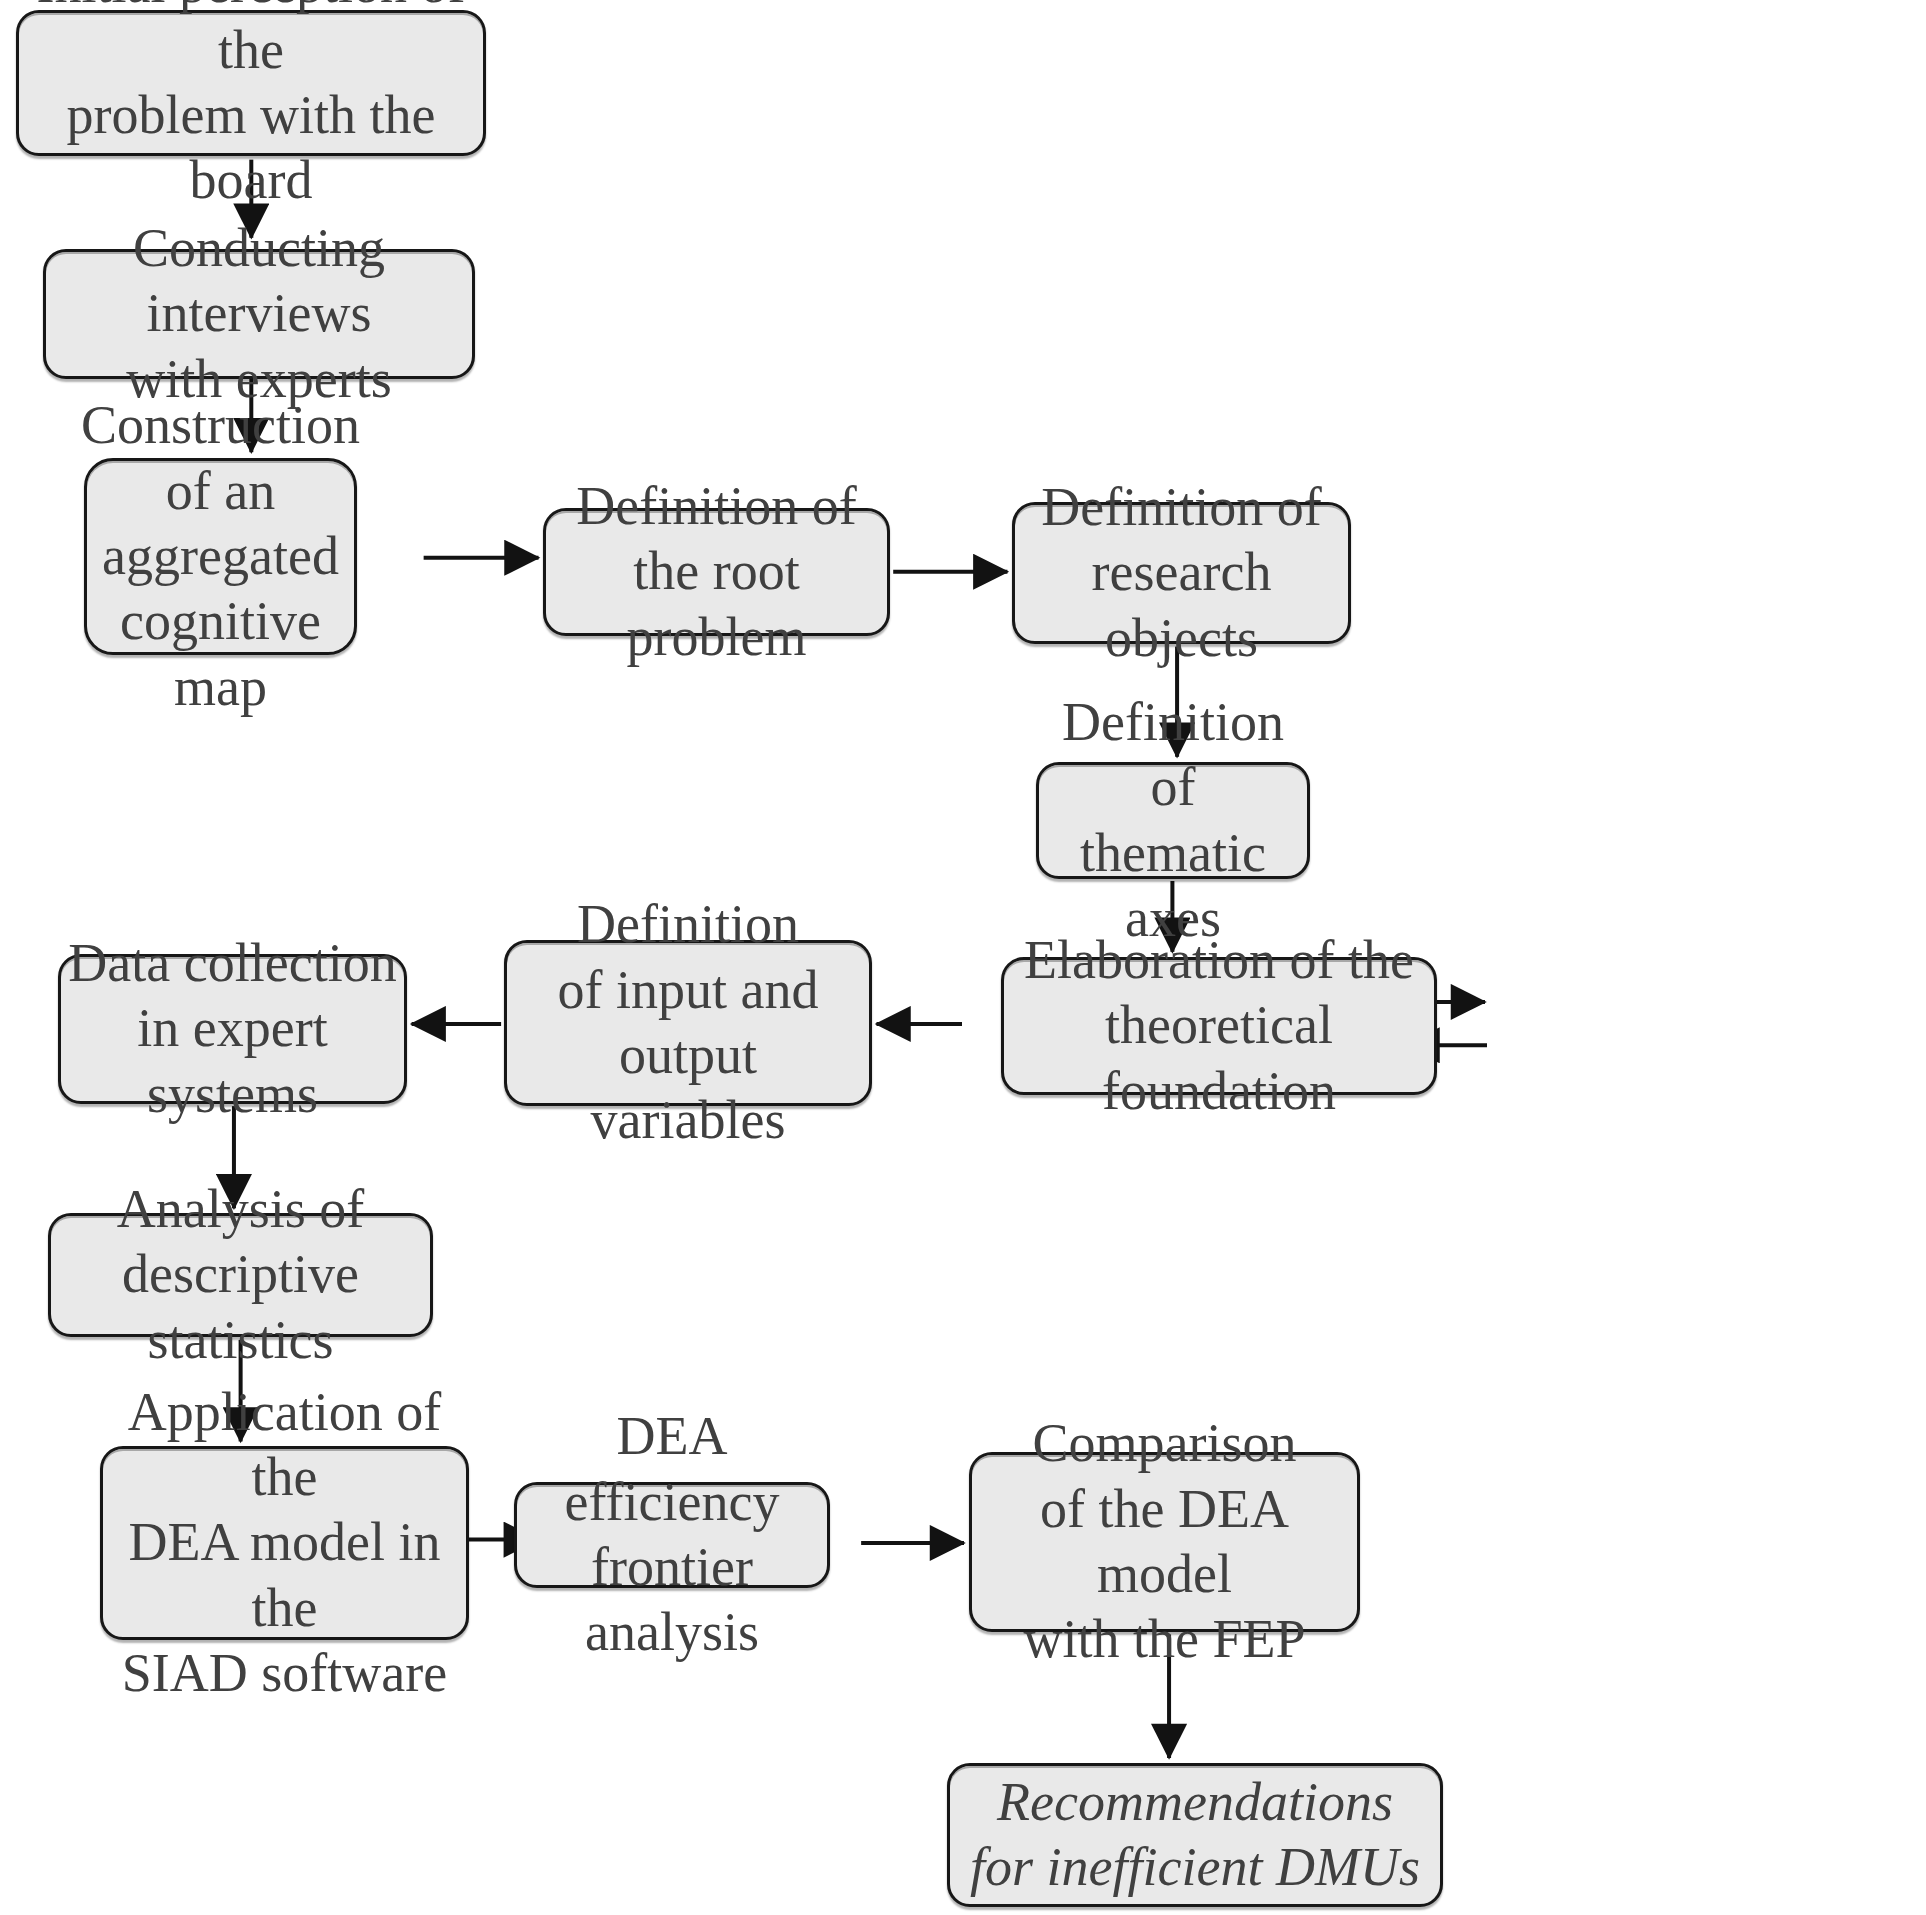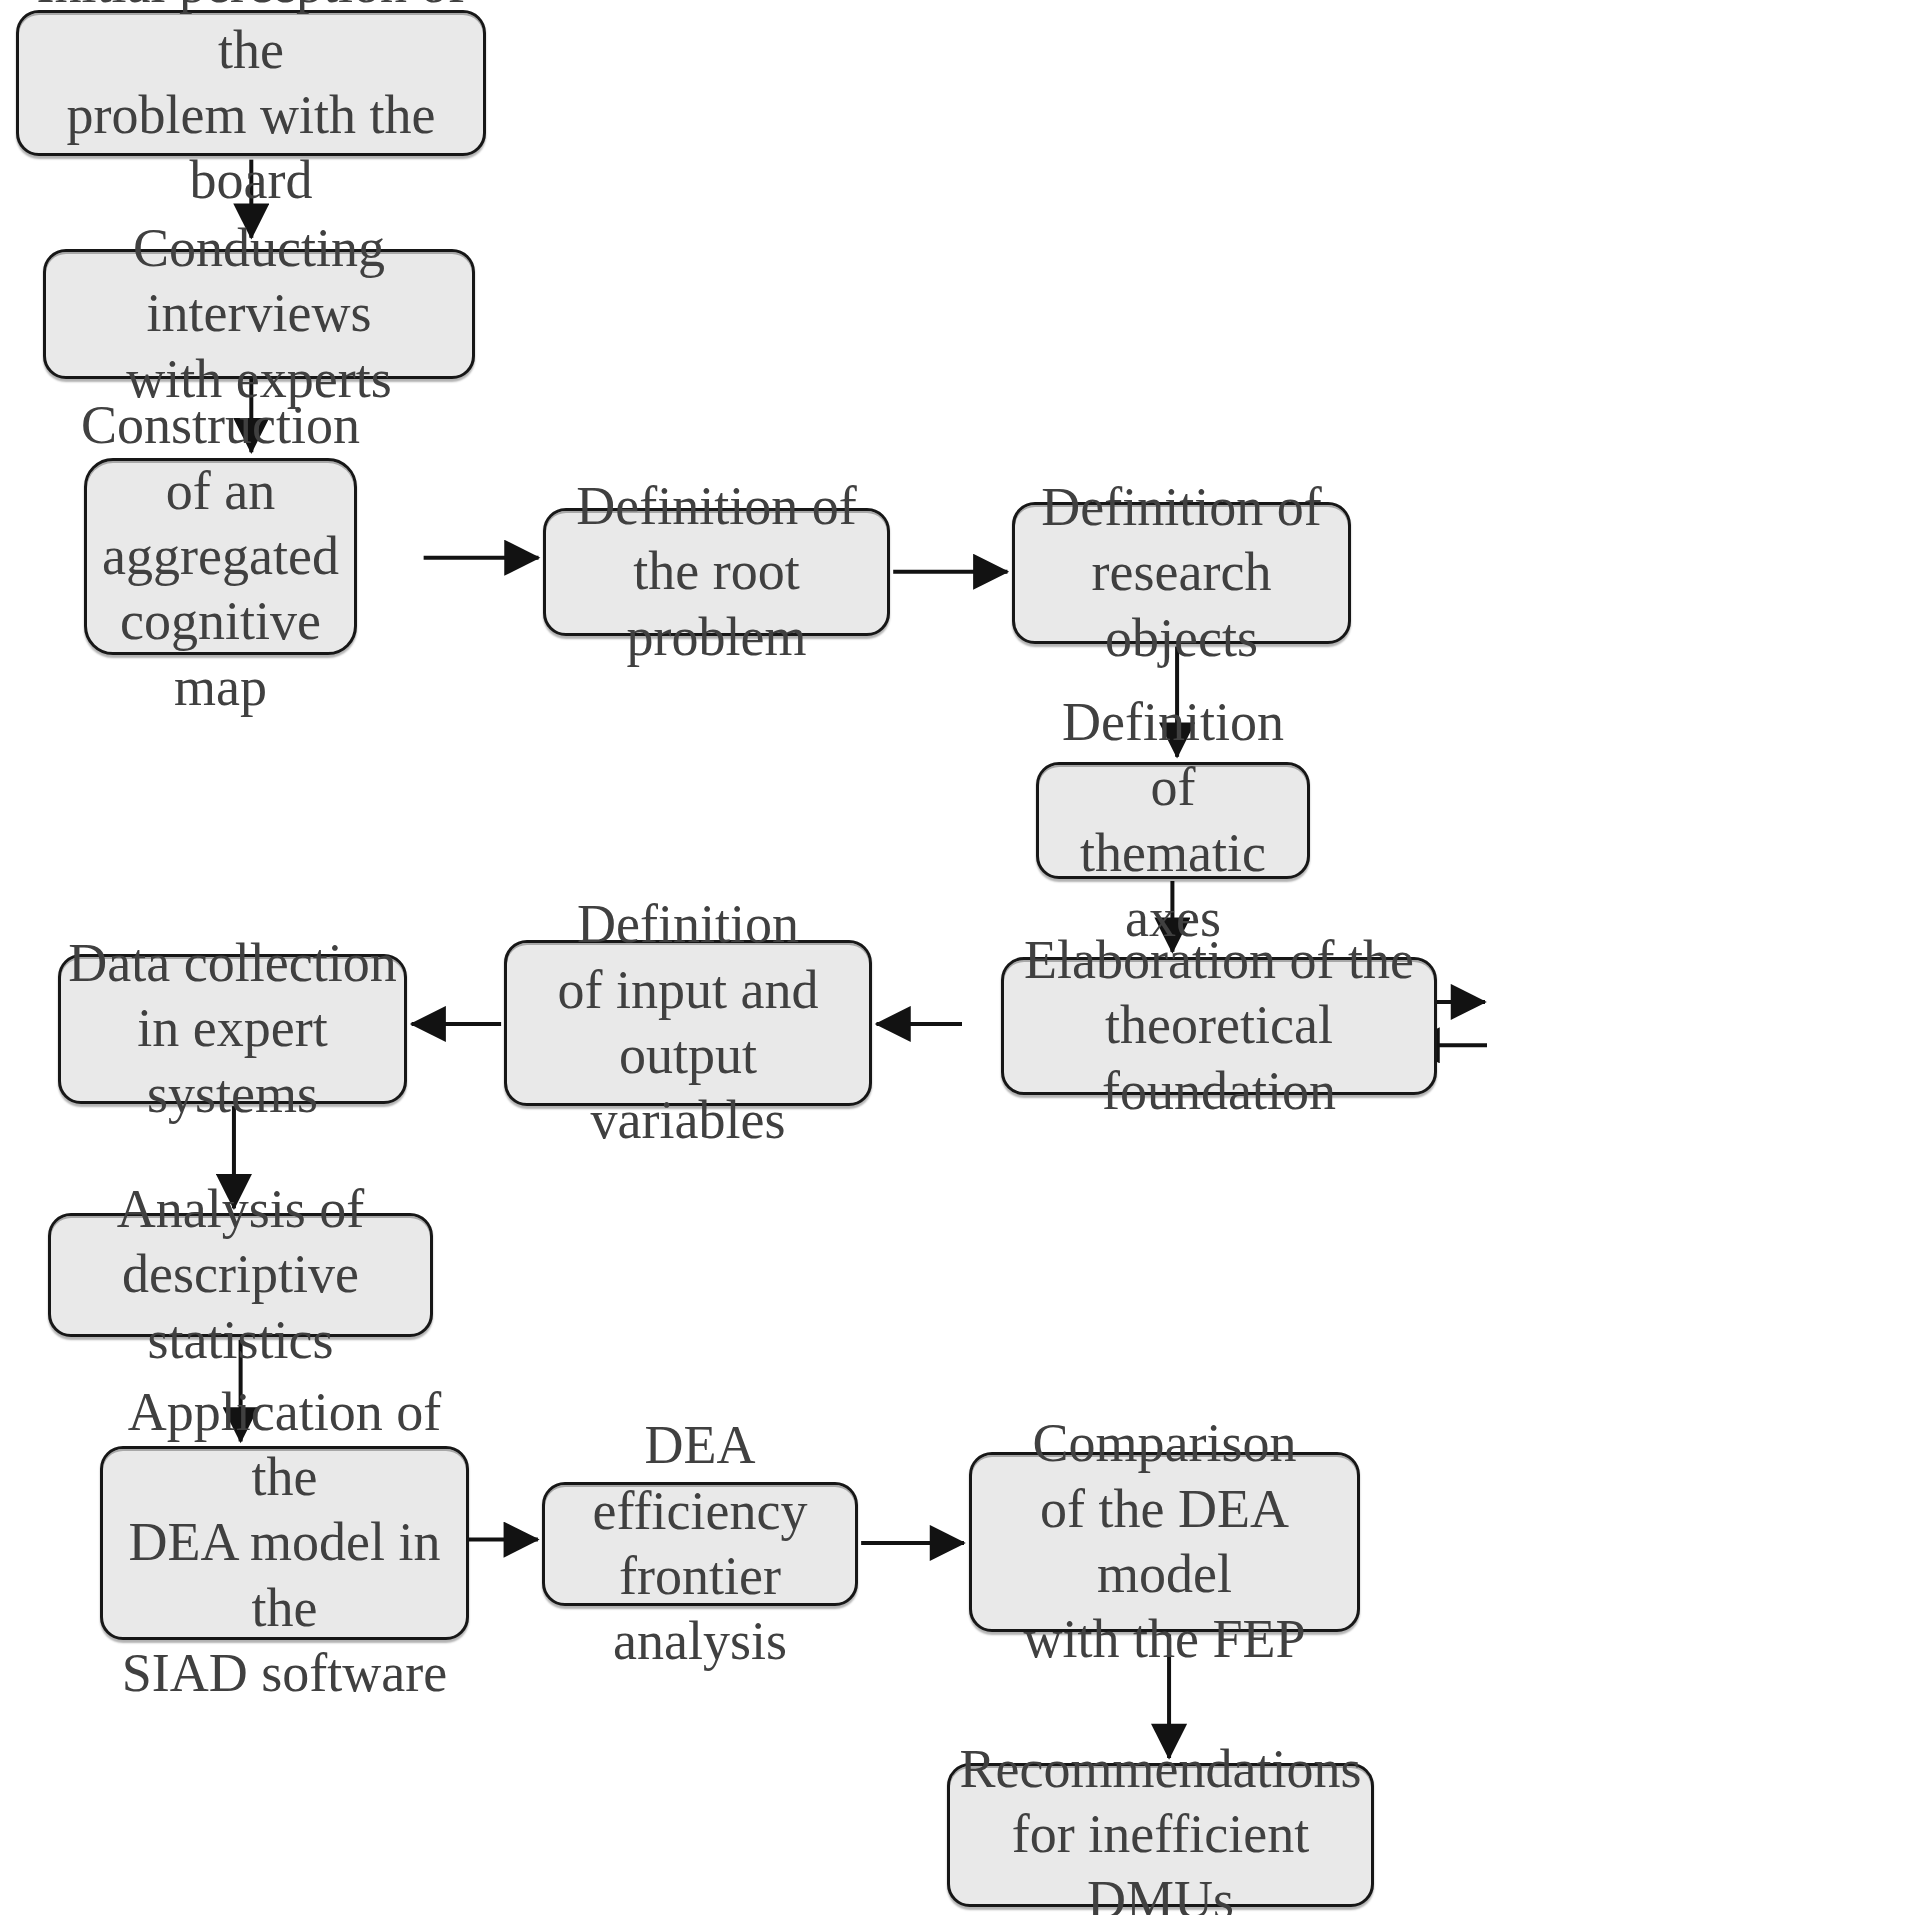--- a/index.html
+++ b/index.html
@@ -119,30 +119,30 @@
     <span class="label">Analysis of
 descriptive statistics</span>
   </div>
 
   <div class="node" style="left:64px; top:1446px; width:369px; height:194px;margin-left:36px;">
     <span class="label">Application of the
 DEA model in the
 SIAD software</span>
   </div>
 
-  <div class="node" style="left:542px; top:1482px; width:316px; height:124px;">
+  <div class="node" style="left:514px; top:1482px; width:316px; height:106px;">
     <span class="label">DEA efficiency
 frontier analysis</span>
   </div>
 
   <div class="node" style="left:969px; top:1452px; width:391px; height:180px;">
     <span class="label">Comparison
 of the DEA model
 with the FEP</span>
   </div>
 
-  <div class="node" style="left:947px; top:1763px; width:427px; height:144px;">
+  <div class="node" style="left:947px; top:1763px; width:496px; height:144px;font-style:italic;">
     <span class="label">Recommendations
 for inefficient DMUs</span>
   </div>
 
 </div>
 
 
 </body></html>

